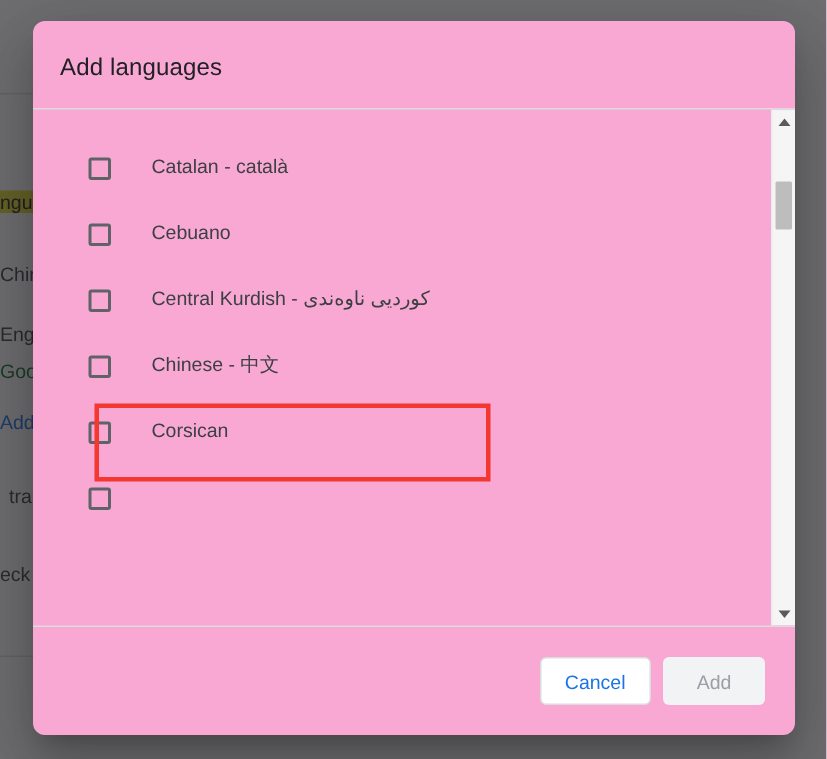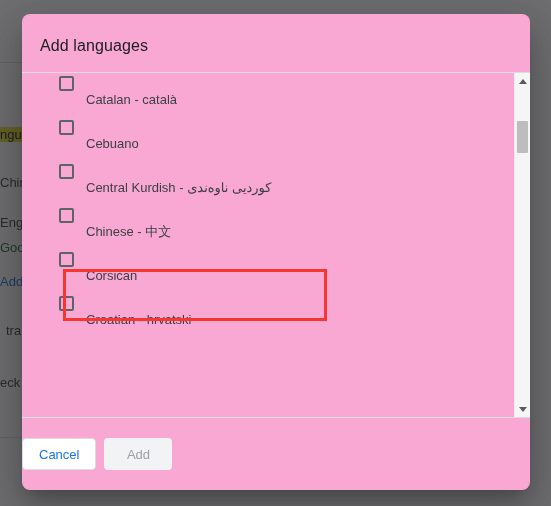--- a/index.html
+++ b/index.html
@@ -93,24 +93,23 @@
     top: 0;
     right: 16px;
     bottom: 0;
     overflow: hidden;
     padding-top: 3px;
   }
 
   .lang-row {
     height: 44px;
     display: flex;
-    align-items: flex-start;
+    align-items: flex-end;
     padding-left: 37px;
     box-sizing: border-box;
-    flex-direction: column;
   }
 
   .cbox {
     width: 15px;
     height: 15px;
     border: 2px solid #5f6368;
     border-radius: 2px;
     box-sizing: border-box;
     flex: 0 0 auto;
   }
@@ -177,20 +176,21 @@
     background: #bdbdbd;
     border-radius: 1px;
   }
 
   
   .dlg-footer {
     flex: 0 0 auto;
     height: 72px;
     display: flex;
     align-items: center;
+    justify-content: flex-end;
     padding-right: 20px;
     gap: 8px;
     box-sizing: border-box;
   }
   .btn {
     font-family: "Liberation Sans", sans-serif;
     font-size: 13px;
     height: 32px;
     min-width: 68px;
     padding: 0 16px;
@@ -254,21 +254,20 @@
         <div class="lang-row highlighted">
           <div class="cbox"></div>
           <div class="lang-label">Chinese - 中文</div>
         </div>
         <div class="lang-row">
           <div class="cbox"></div>
           <div class="lang-label">Corsican</div>
         </div>
         <div class="lang-row">
           <div class="cbox"></div>
-          <div class="lang-label">Croatian - hrvatski</div>
         </div>
       </div>
 
     <div id="red-highlight"></div>
 
     <div id="scrollbar">
       <div class="sb-arrow up">
         <span class="tri up"></span>
       </div>
       <div id="sb-thumb"></div>

